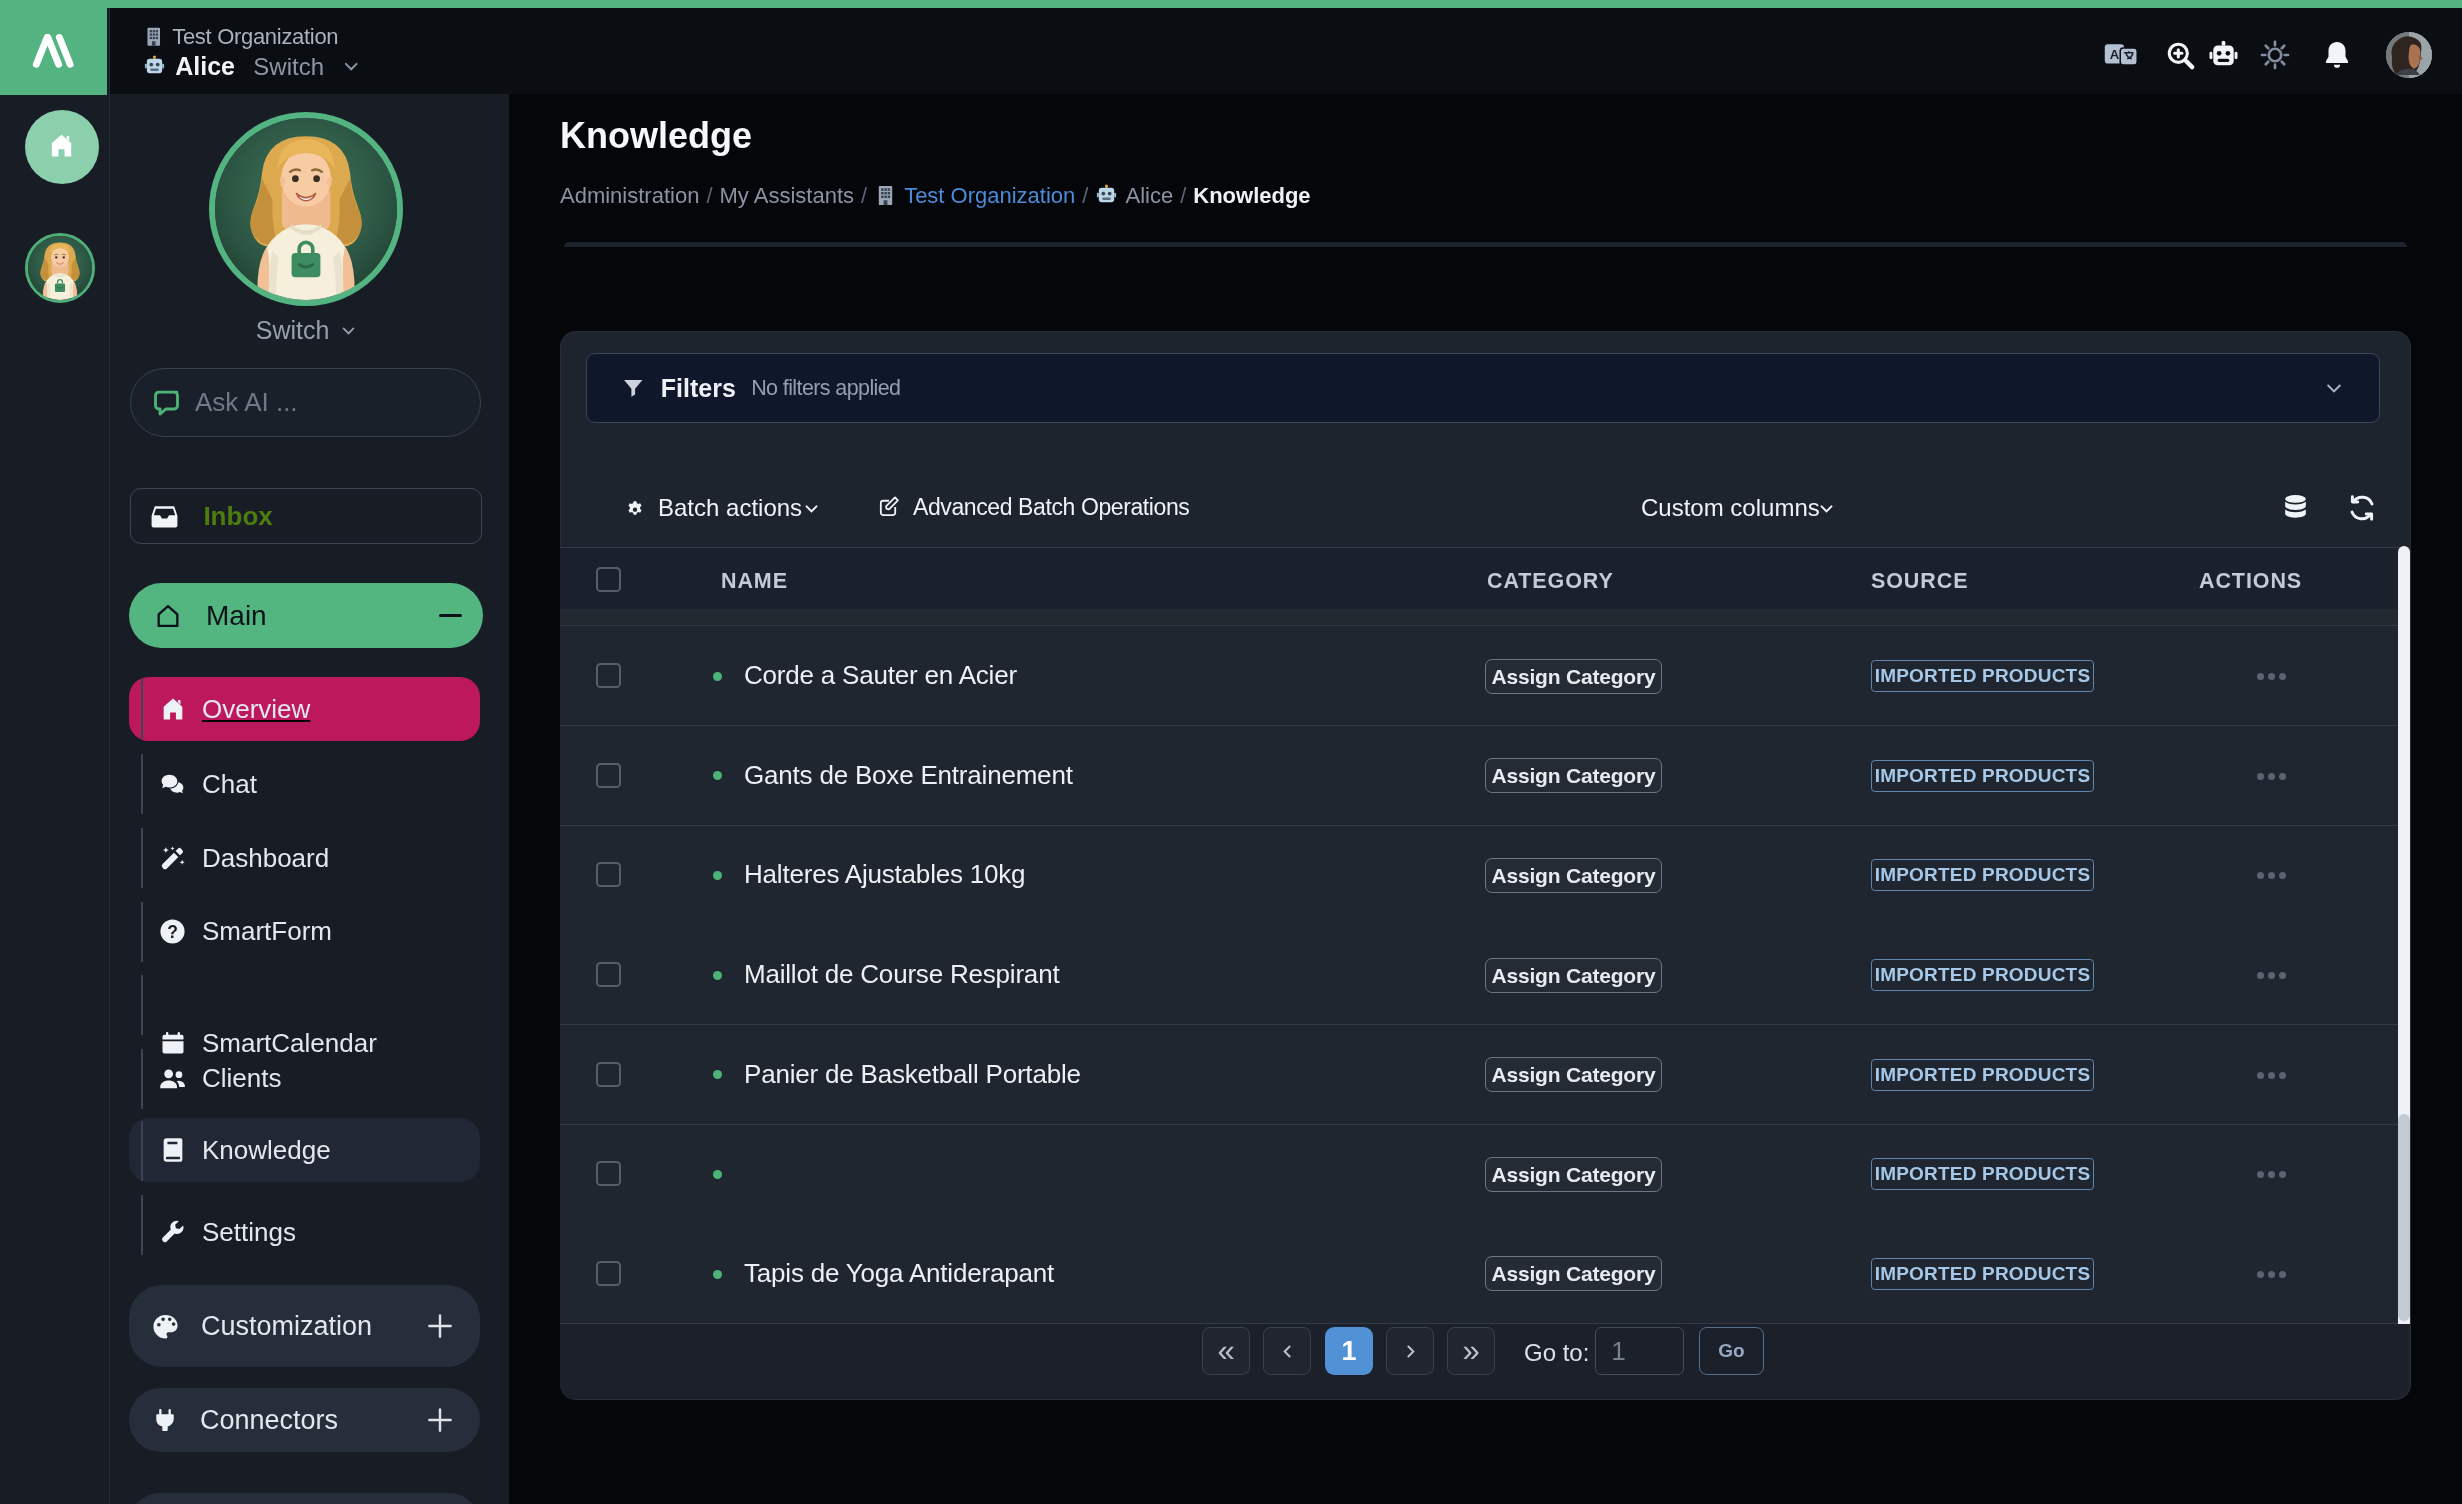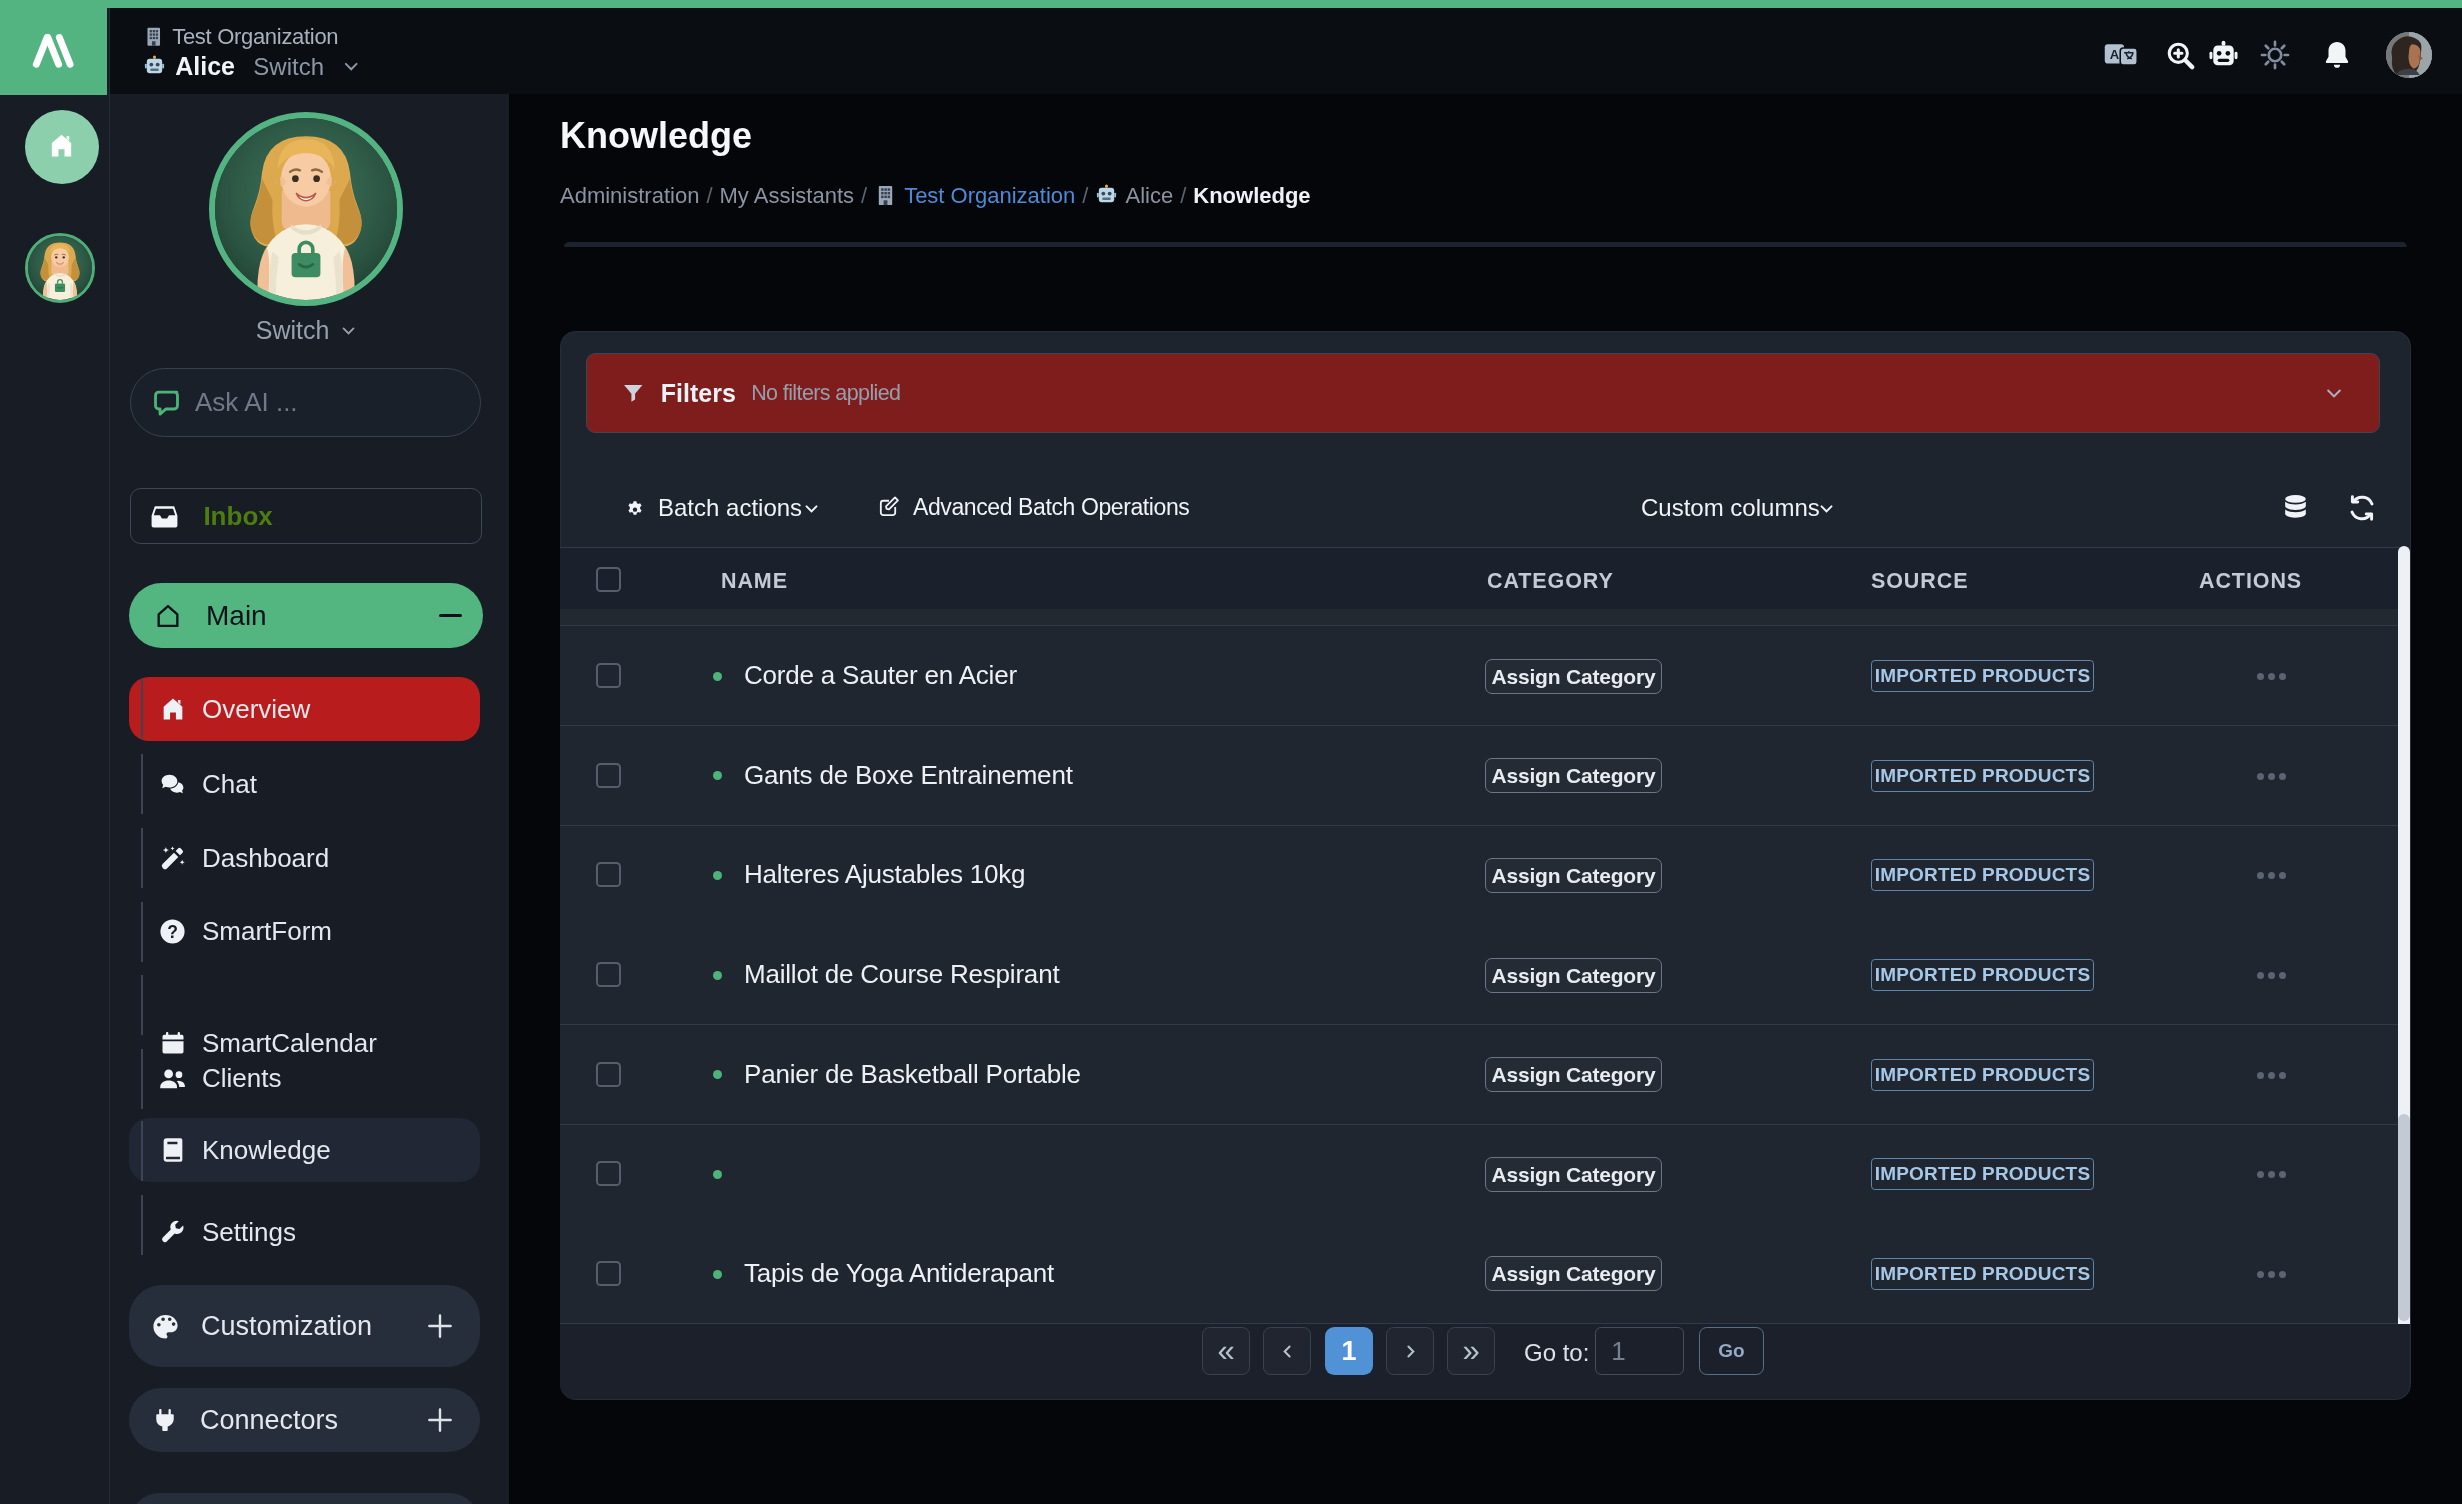--- a/index.html
+++ b/index.html
@@ -66,21 +66,21 @@
 </div>
 
 <div class="abs flex pill" style="left:129px;top:583px;width:354px;height:65px;background:#53b580;">
   <svg style="margin-left:24.5px;" width="28" height="28" viewBox="0 0 24 24" fill="none" stroke="#0c1219" stroke-width="2" stroke-linejoin="round">
       <path d="M12 3.5l8 7.2V20.5H4V10.7l8-7.2z"></path>
     </svg>
   <span style="margin-left:24.5px;color:#0c1219;font-size:28px;">Main</span>
   <div style="position:absolute;right:21.5px;width:23px;height:3.1px;border-radius:1.5px;background:#0c1219;"></div>
 </div>
 
-<div class="abs flex" style="left:129px;top:677px;width:351px;height:64px;background:#b91c1c;border-radius:20px;">
+<div class="abs flex" style="left:129px;top:677px;width:351px;height:64px;background:#be185d;border-radius:20px;text-decoration:underline;">
   <div style="margin-left:28px;width:31px;display:flex;justify-content:center;">
       <svg width="28" height="28" viewBox="0 0 24 24" fill="#eef1f5">
         <path d="M12 3l8 7v11h-5.5v-6h-5v6H4V10l8-7z"></path>
         <path d="M16.2 4.2h2.2v4l-2.2-2z"></path>
       </svg>
     </div>
   <span style="margin-left:14px;color:#e4e8ee;font-size:26px;">Overview</span>
 </div>
 <div class="abs" style="left:141px;top:679px;width:2.3px;height:60px;background:#3d4554;"></div>
 <div class="abs flex" style="left:129px;top:752px;width:351px;height:64px;">
@@ -290,21 +290,21 @@
       <rect x="7.5" y="14.2" width="9" height="2.6" rx="1.3" fill="#5b6c7c"></rect>
     </svg>
   <span>Alice</span>
     <span style="color:#5b6472;">/</span>
   <span style="color:#eef1f5;font-weight:600;">Knowledge</span>
 </div>
 <div class="abs" style="left:564px;top:242px;width:1843px;height:5.4px;background:#1d232c;border-radius:5.4px 5.4px 0 0;"></div>
 
 <div class="abs" style="left:560px;top:331px;width:1851px;height:1069px;border-radius:15.3px;background:#1e242e;border:0.8px solid #272e39;box-sizing:border-box;"></div>
 
-<div class="abs flex" style="left:586px;top:353px;width:1794px;height:80px;border-radius:9.2px;background:#7f1d1d;border:1.5px solid #3e4554;box-sizing:border-box;">
+<div class="abs flex" style="left:586px;top:353px;width:1794px;height:70px;border-radius:9.2px;background:#0f172a;border:1.5px solid #3e4554;box-sizing:border-box;">
   <svg style="margin-left:34px;" width="24.5" height="24.5" viewBox="0 0 24 24" fill="#ccd3dd">
       <path d="M3 4h18l-7.2 8.4V18l-3.6 2.4v-8L3 4z"></path>
     </svg>
   <span style="margin-left:15.3px;color:#eef2f6;font-size:25px;font-weight:bold;">Filters</span>
   <span style="margin-left:15.3px;color:#959eac;font-size:21.5px;letter-spacing:-0.6px;">No filters applied</span>
   <svg style="position:absolute;right:35px;" width="20" height="20" viewBox="0 0 24 24" fill="none" stroke="#aab2c0" stroke-width="2.4" stroke-linecap="round">
       <path d="M5 9l7 7 7-7"></path>
     </svg>
 </div>
 

